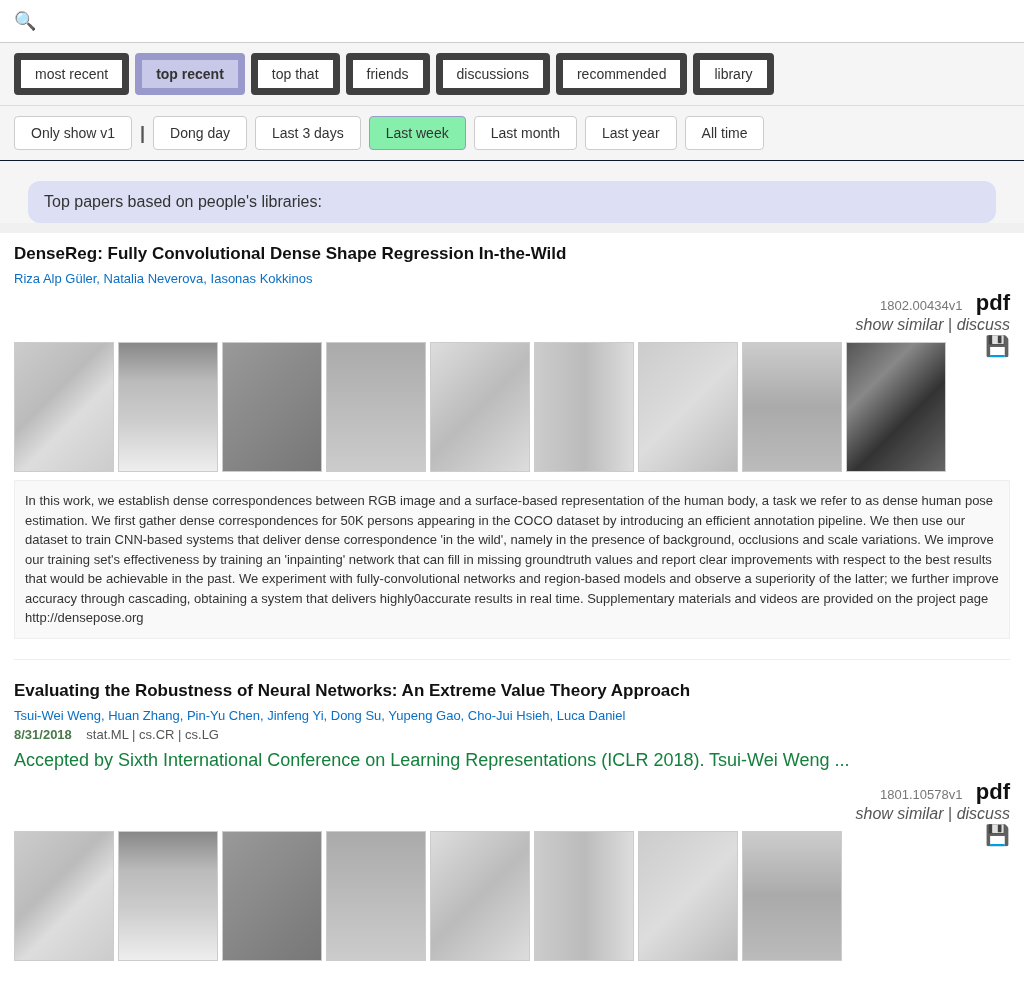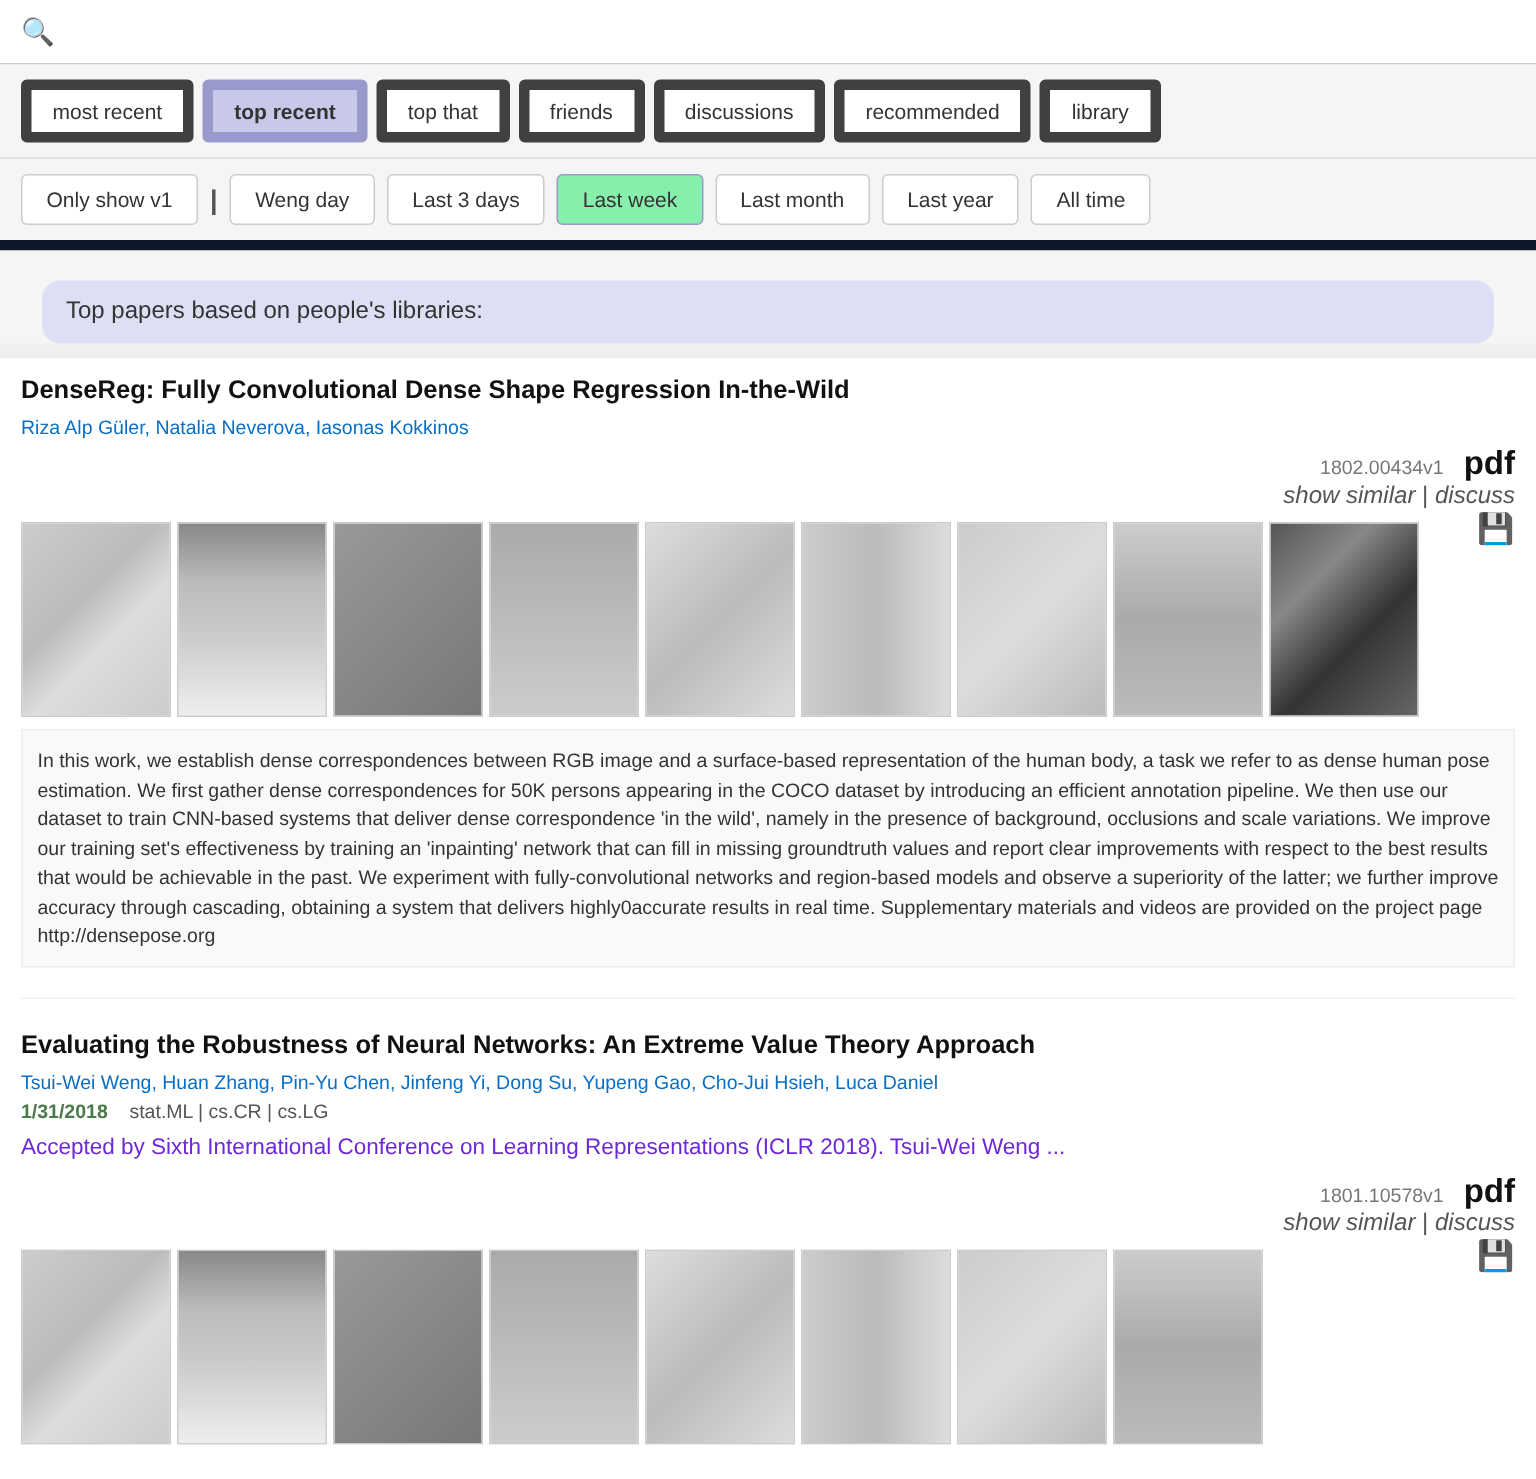--- a/index.html
+++ b/index.html
@@ -56,21 +56,21 @@
     }
 
     
     .time-filter {
       background: #f5f5f5;
       padding: 10px 14px;
       display: flex;
       align-items: center;
       gap: 8px;
       flex-wrap: wrap;
-      border-bottom: 7px solid #0f172a;
+      border-bottom: 1px solid #0f172a;
     }
     .time-btn {
       padding: 8px 16px;
       border: 1px solid #ccc;
       border-radius: 4px;
       background: white;
       cursor: pointer;
       font-size: 14px;
       color: #333;
     }
@@ -118,22 +118,22 @@
       margin-bottom: 8px;
     }
     .paper-meta .date {
       color: #4a7a4a;
       font-weight: bold;
     }
     .paper-meta .category {
       color: #555;
     }
     .paper-accepted {
-      font-size: 15px;
-      color: #6d28d9;
+      font-size: 18px;
+      color: #15803d;
       margin-bottom: 8px;
     }
     .paper-actions {
       text-align: right;
       margin-bottom: 6px;
     }
     .paper-version {
       font-size: 13px;
       color: #777;
     }
@@ -236,21 +236,21 @@
   <button class="nav-tab">top that</button>
   <button class="nav-tab">friends</button>
   <button class="nav-tab">discussions</button>
   <button class="nav-tab">recommended</button>
   <button class="nav-tab">library</button>
 </div>
 
 <div class="time-filter">
   <button class="time-btn">Only show v1</button>
   <span class="time-separator">|</span>
-  <button class="time-btn">Weng day</button>
+  <button class="time-btn">Dong day</button>
   <button class="time-btn">Last 3 days</button>
   <button class="time-btn active">Last week</button>
   <button class="time-btn">Last month</button>
   <button class="time-btn">Last year</button>
   <button class="time-btn">All time</button>
 </div>
 
 <div style="padding: 10px 14px 0 14px; background: #f5f5f5;">
   <div class="banner">
     <span>Top papers based on people's libraries:</span>
@@ -305,21 +305,21 @@
           </div>
       </div>
 
       <div class="abstract">In this work, we establish dense correspondences between RGB image and a surface-based representation of the human body, a task we refer to as dense human pose estimation. We first gather dense correspondences for 50K persons appearing in the COCO dataset by introducing an efficient annotation pipeline. We then use our dataset to train CNN-based systems that deliver dense correspondence 'in the wild', namely in the presence of background, occlusions and scale variations. We improve our training set's effectiveness by training an 'inpainting' network that can fill in missing groundtruth values and report clear improvements with respect to the best results that would be achievable in the past. We experiment with fully-convolutional networks and region-based models and observe a superiority of the latter; we further improve accuracy through cascading, obtaining a system that delivers highly0accurate results in real time. Supplementary materials and videos are provided on the project page http://densepose.org</div>
     </div>
 
     <div class="paper">
       <div class="paper-title">Evaluating the Robustness of Neural Networks: An Extreme Value Theory Approach</div>
       <div class="paper-authors">Tsui-Wei Weng, Huan Zhang, Pin-Yu Chen, Jinfeng Yi, Dong Su, Yupeng Gao, Cho-Jui Hsieh, Luca Daniel</div>
       <div class="paper-meta">
-        <span class="date">1/31/2018</span>
+        <span class="date">8/31/2018</span>
         &nbsp;&nbsp;
         <span class="category">stat.ML | cs.CR | cs.LG</span>
       </div>
       <div class="paper-accepted">Accepted by Sixth International Conference on Learning Representations (ICLR 2018). Tsui-Wei Weng ...</div>
       <div class="paper-actions">
         <span class="paper-version">1801.10578v1</span>
         &nbsp;
         <span class="pdf-link">pdf</span>
         <br>
         <span class="action-links">show similar</span>

